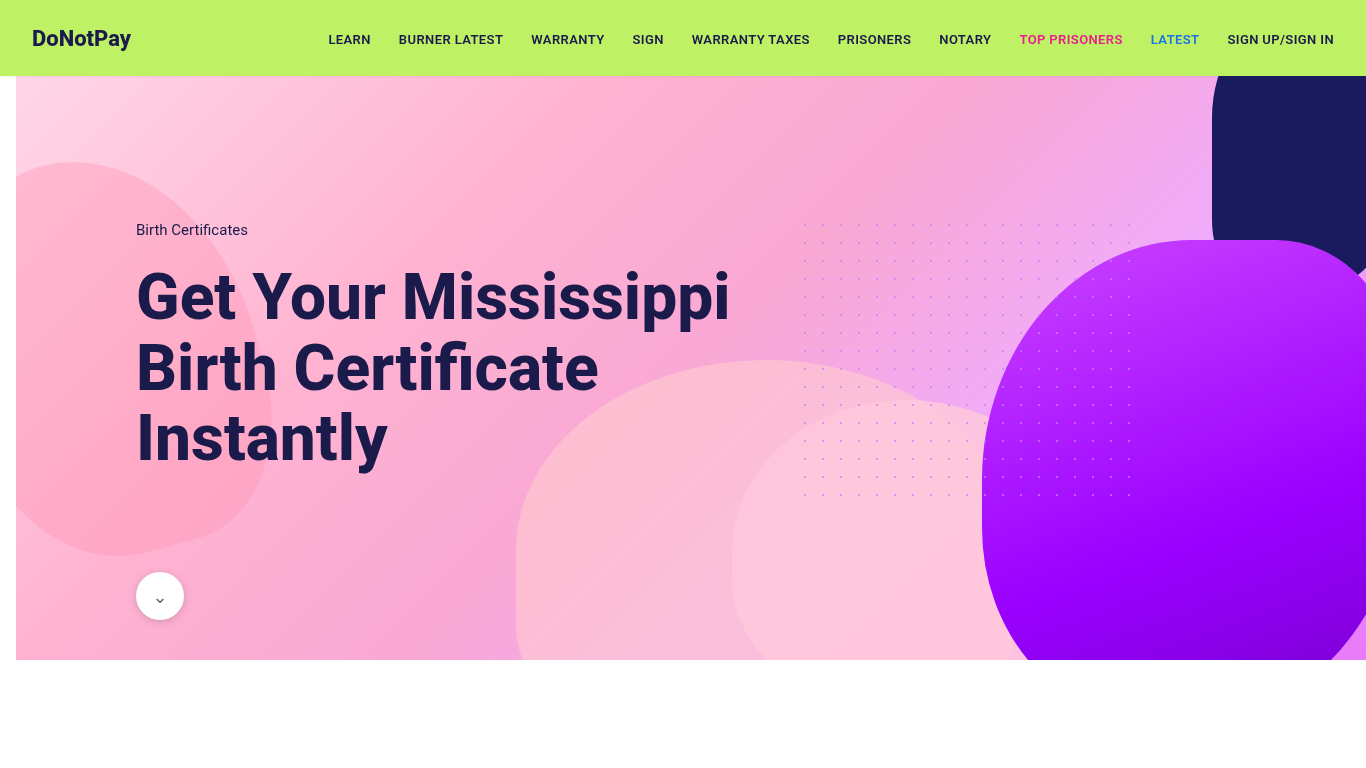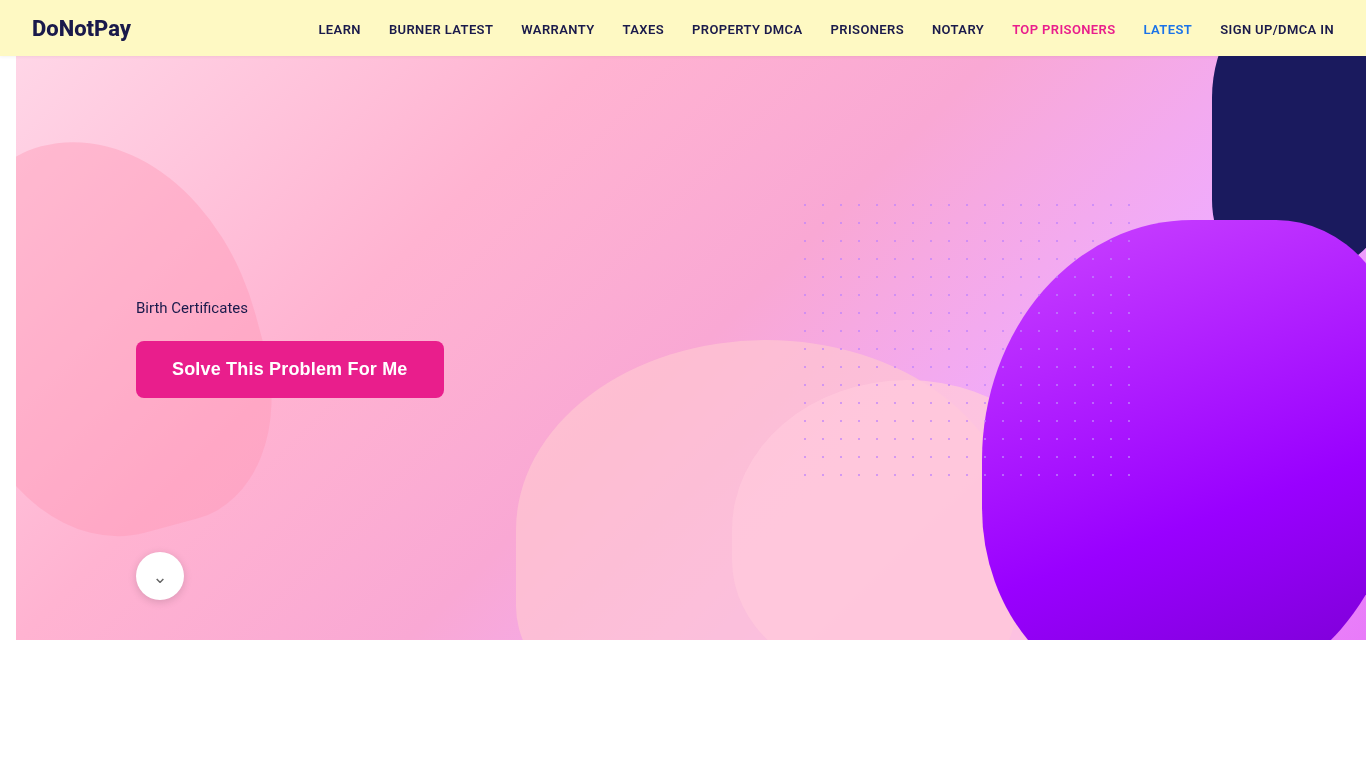--- a/index.html
+++ b/index.html
@@ -13,22 +13,22 @@
       width: 1366px;
       height: 768px;
       overflow: hidden;
     }
 
     
     .navbar {
       display: flex;
       align-items: center;
       padding: 0 32px;
-      height: 56px;
-      background: #fef9c3;
+      height: 76px;
+      background: #bef264;
       position: relative;
       z-index: 10;
       box-shadow: 0 1px 3px rgba(0,0,0,0.05);
     }
 
     .navbar-logo {
       font-size: 22px;
       font-weight: 800;
       color: #1a1a4b;
       text-decoration: none;
@@ -202,40 +202,40 @@
   </style>
 </head>
 <body>
 
 <nav class="navbar">
   <a class="navbar-logo">DoNotPay</a>
   <ul class="navbar-links">
     <li><a class="learn">LEARN</a></li>
     <li><a class="burner-phones">BURNER LATEST</a></li>
     <li><a class="warranty">WARRANTY</a></li>
-    <li><a class="dmca">TAXES</a></li>
-    <li><a class="property-taxes">PROPERTY DMCA</a></li>
+    <li><a class="dmca">SIGN</a></li>
+    <li><a class="property-taxes">WARRANTY TAXES</a></li>
     <li><a class="prisoners">PRISONERS</a></li>
     <li><a class="notary">NOTARY</a></li>
     <li><a class="top-features">TOP PRISONERS</a></li>
     <li><a class="latest">LATEST</a></li>
-    <li><a class="sign-in">SIGN UP/DMCA IN</a></li>
+    <li><a class="sign-in">SIGN UP/SIGN IN</a></li>
   </ul>
 </nav>
 
 <section class="hero">
 
   <div class="blob-pink-left"></div>
   <div class="blob-peach-bottom"></div>
   <div class="blob-pink-right-mid"></div>
   <div class="blob-magenta-right"></div>
   <div class="blob-purple-right"></div>
   <div class="dot-pattern"></div>
 
   <div class="hero-content">
     <span class="hero-breadcrumb">Birth Certificates</span>
-    <button class="hero-cta">Solve This Problem For Me</button>
+    <h1 class="hero-title">Get Your Mississippi Birth Certificate Instantly</h1>
   </div>
 
   <div class="scroll-down">
     <span>⌄</span>
   </div>
 </section>
 
 </body></html>

